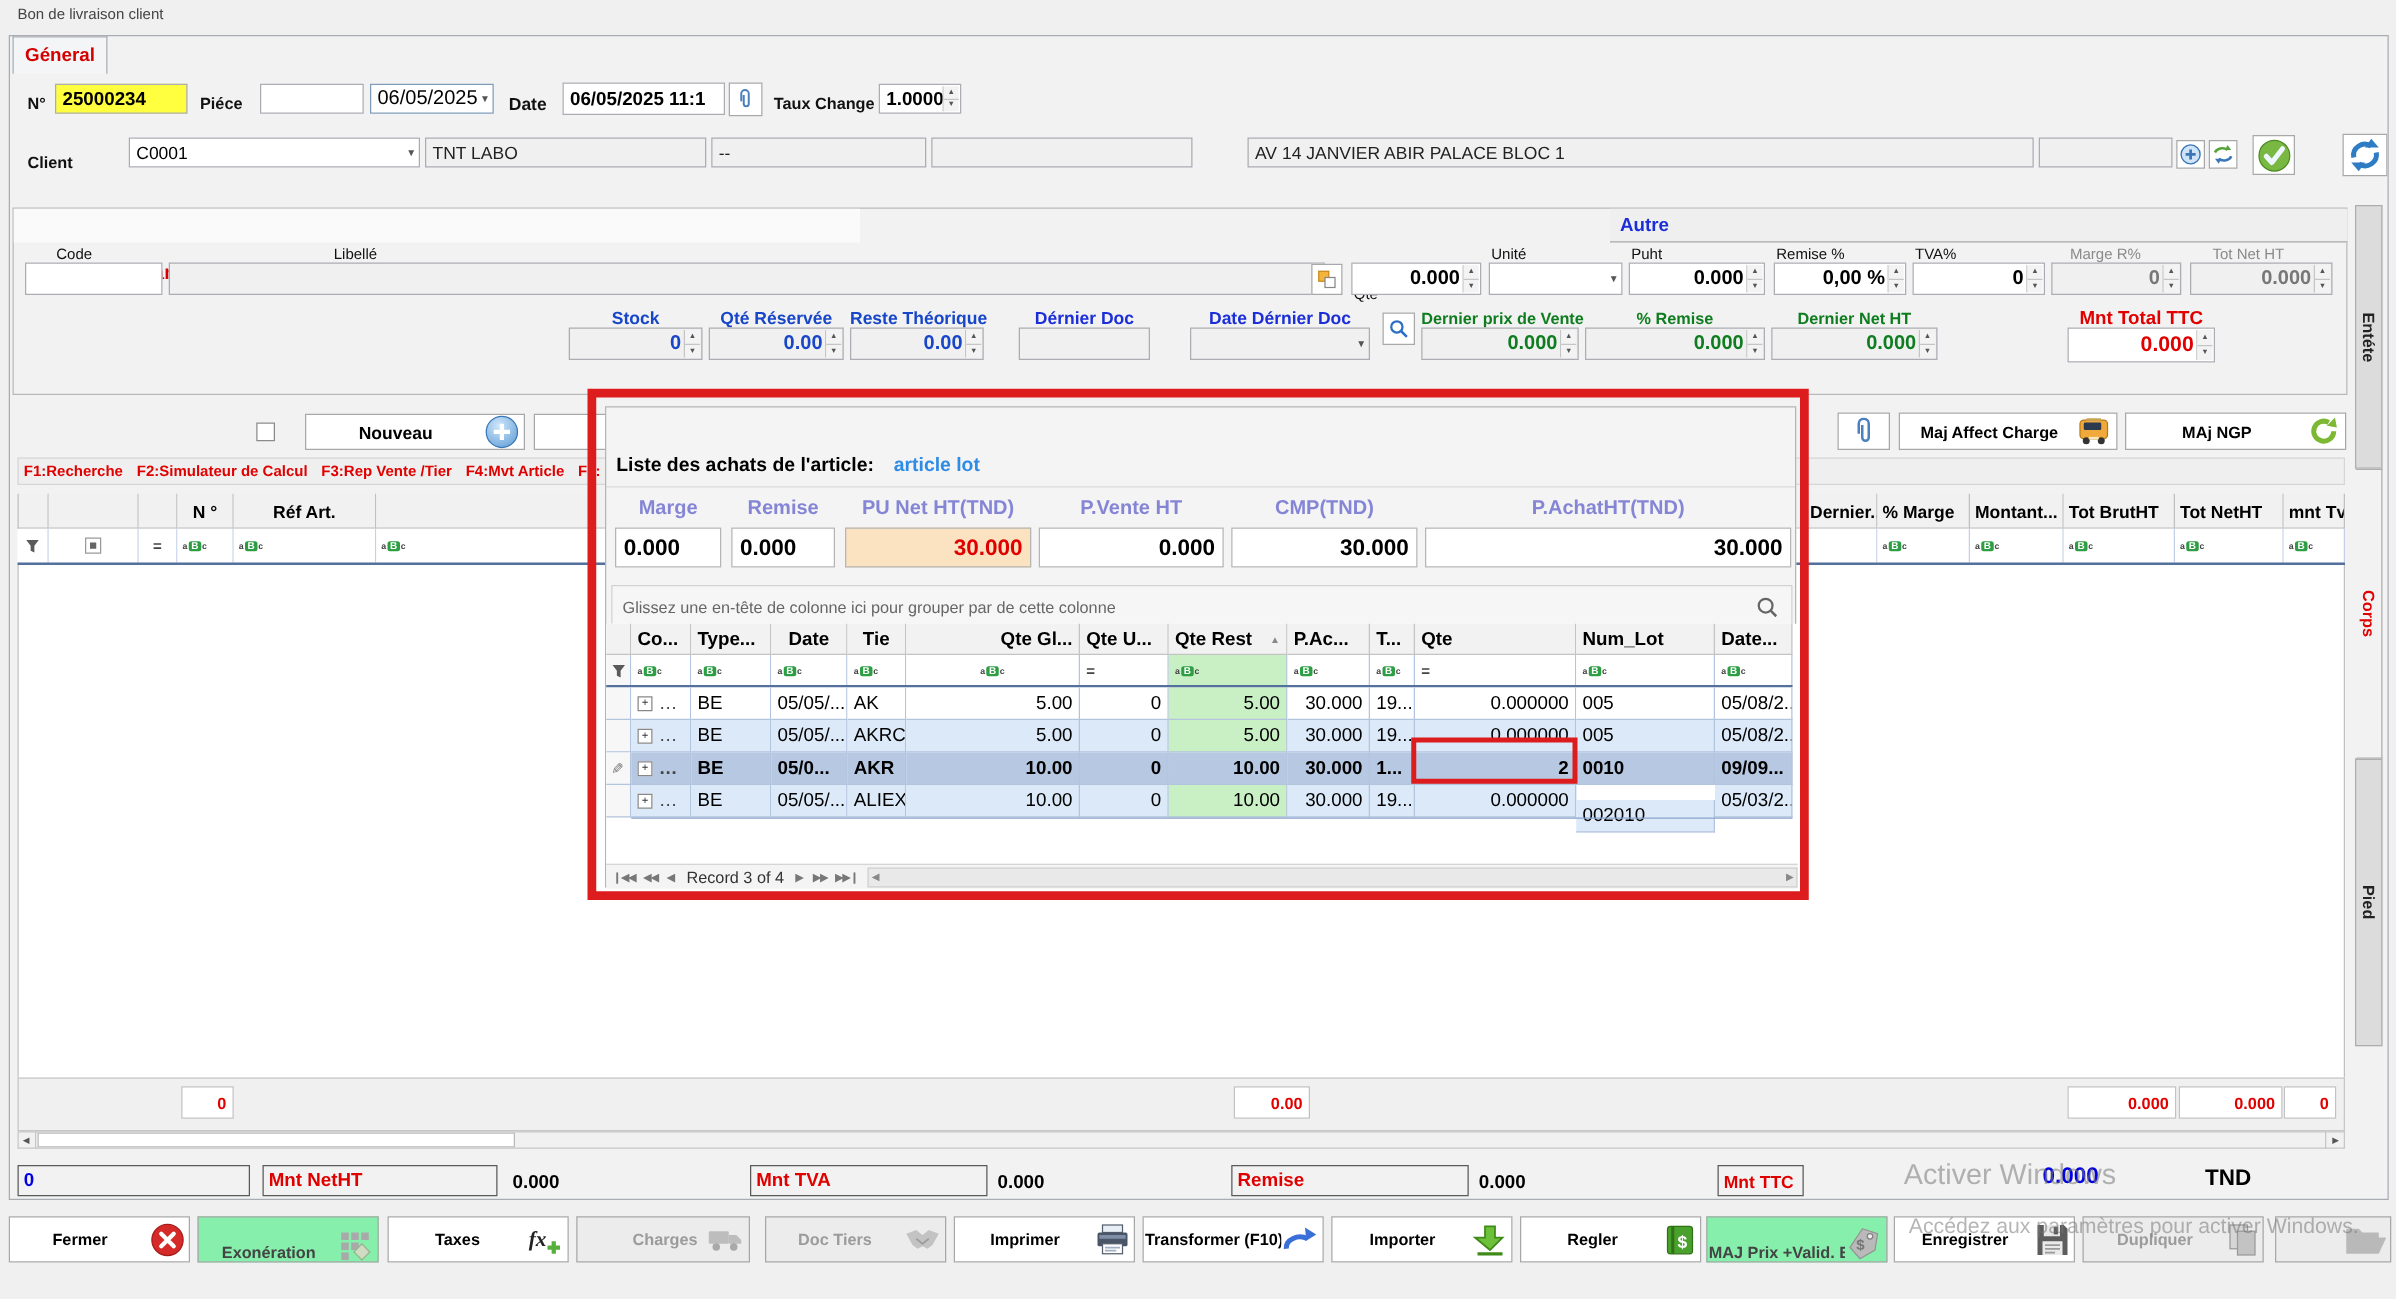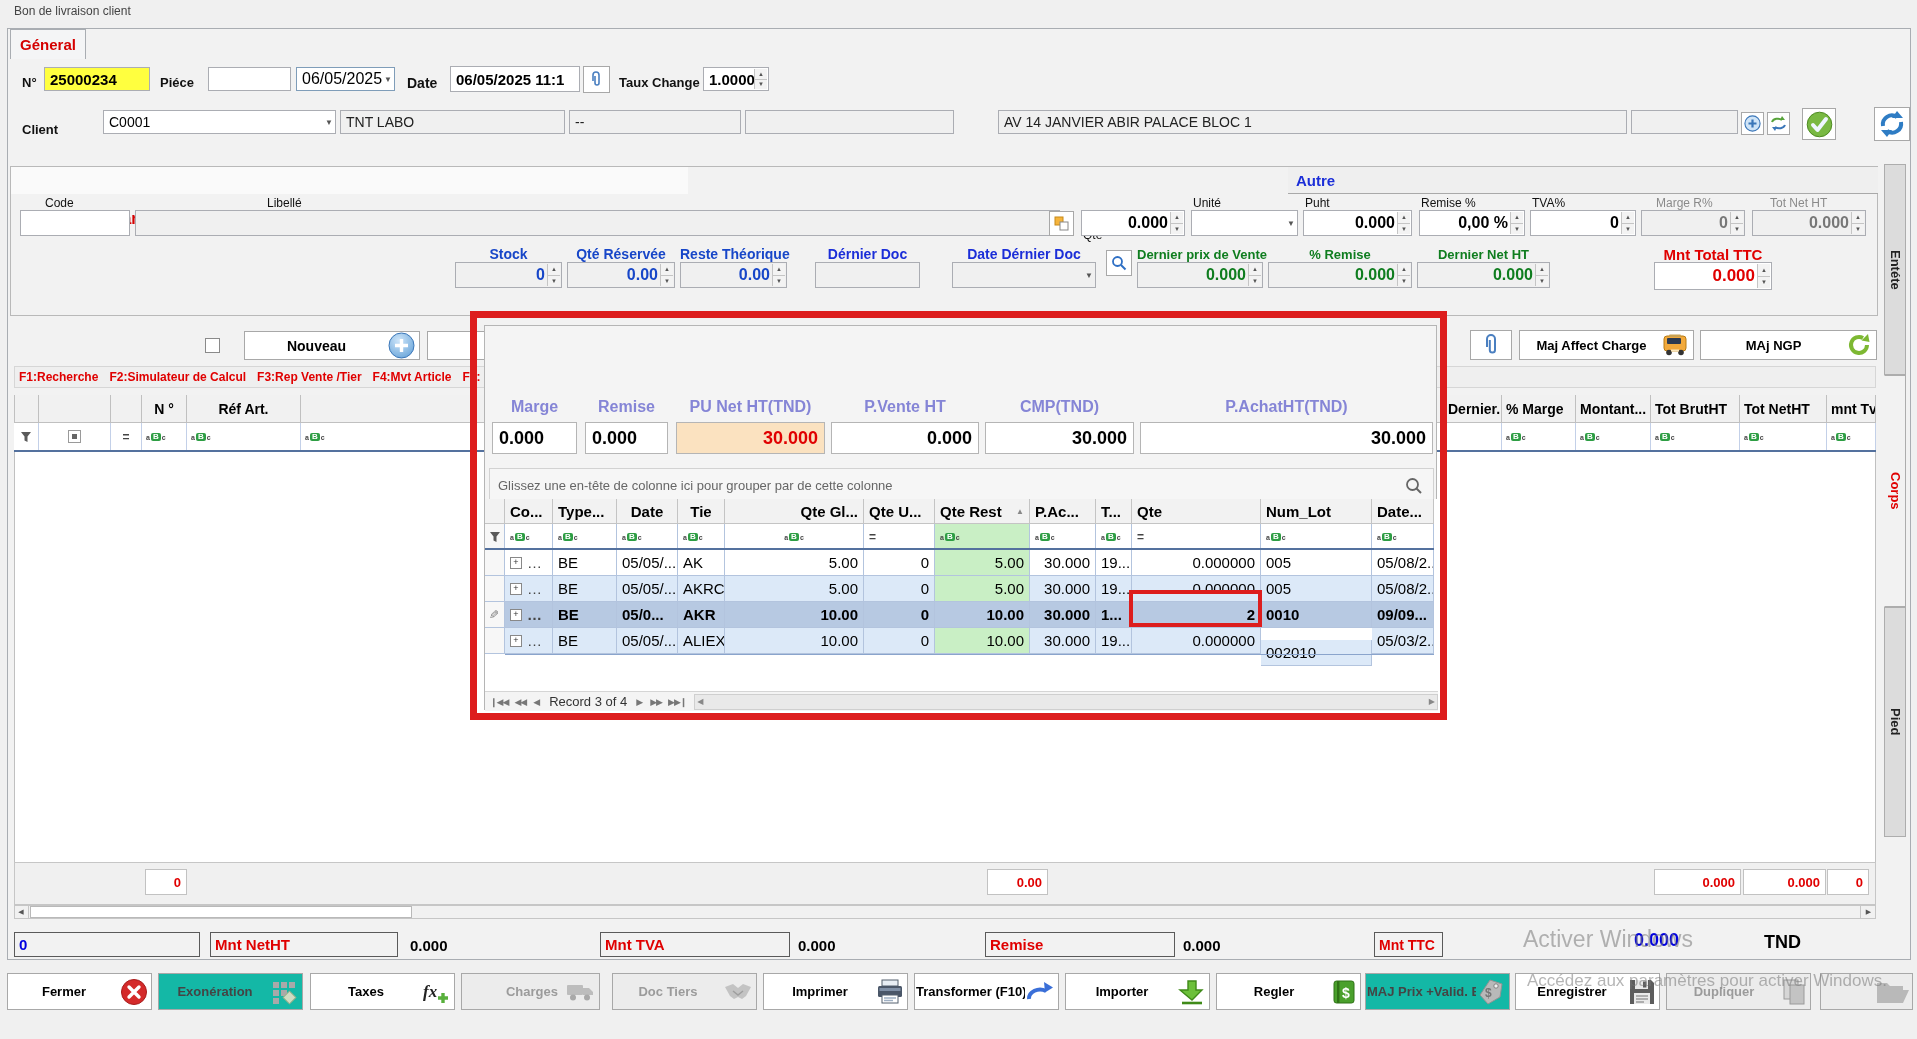--- a/index.html
+++ b/index.html
@@ -17,21 +17,21 @@
   .lbl2{position:absolute;font-weight:bold;color:#1746c8;font-size:13px;text-align:center;white-space:nowrap;}
   .lblg{position:absolute;font-weight:bold;color:#0f7d1f;font-size:12px;text-align:center;white-space:nowrap;}
   .spin{position:absolute;right:1px;top:1px;bottom:1px;width:13px;display:flex;flex-direction:column;border-left:1px solid #c5c5c5;}
   .spin>div{flex:1;display:flex;align-items:center;justify-content:center;font-size:6px;color:#555;background:#f3f3f3;}
   .spin>div+div{border-top:1px solid #c5c5c5;}
   .combo-arrow{position:absolute;right:2px;top:50%;transform:translateY(-50%);font-size:8px;color:#555;}
   .btn{position:absolute;background:#fff;border:1px solid #a8a8a8;display:flex;align-items:center;
        font-weight:bold;font-size:14px;cursor:default;}
   .btn .cap{flex:1;text-align:center;white-space:nowrap;overflow:hidden;padding:0 1px;}
   .btn.dis{background:#ececec;color:#9b9b9b;}
-  .btn.gray{background:#14b8a6;color:#444;}
+  .btn.gray{background:#86efac;color:#444;align-items:flex-end;}
   
   .gh-cell{position:absolute;background:#f1f1f1;border-right:1px solid #c0c0c0;border-bottom:1px solid #c0c0c0;
        font-weight:bold;font-size:14px;display:flex;align-items:center;padding:0 4px;white-space:nowrap;overflow:hidden;}
   .gf-cell{position:absolute;background:#fff;border-right:1px solid #c3d0e8;display:flex;align-items:center;padding:0 4px;overflow:hidden;}
   .abc{display:inline-flex;align-items:flex-end;line-height:1;font-style:normal;}
   .abc i{font-style:normal;font-size:7px;color:#444;font-weight:bold;}
   .abc b{font-size:8px;color:#fff;background:#2e9e44;border-radius:2px;padding:0 2px;margin:0 1px;font-weight:bold;}
   .eqicon{font-size:12px;color:#444;font-weight:bold;}
   
   .mcol-h{position:absolute;background:#f2f2f2;border-right:1px solid #c4c4c4;border-bottom:1px solid #c4c4c4;
@@ -568,20 +568,24 @@
         <span class="cap"></span>
         <span style="margin-right: 3px; display: flex; align-items: center;">
           <svg width="34" height="26" viewBox="0 0 34 26">
             <path d="M2 24 V4 h10 l3 3 h13 v4 H9 L2 24 h26 l6 -13 H9" fill="#b9b9b9"></path>
           </svg>
         </span>
       </div>
     </div>
 
   <div class="abs" style="left:484px;top:325px;width:953px;height:385px;background:#f4f4f4;border:1px solid #b5b5b5;z-index:30;">
+    <div class="abs" style="left:0;top:28px;width:100%;height:36px;border-bottom:1px solid #dadada;">
+      <span class="abs" style="left:8px;top:10px;font-size:15.5px;font-weight:bold;">Liste des achats de l'article:</span>
+      <span class="abs" style="left:230px;top:10px;font-size:15.5px;font-weight:bold;color:#2e8be6;">article lot</span>
+    </div>
     <div id="modal-summary">
         <div style="position: absolute; left: 7px; top: 72px; width: 85px; text-align: center; color: rgb(133, 133, 214); font-weight: bold; font-size: 16px; white-space: nowrap;">Marge</div>
         <div style="position: absolute; left: 7px; top: 96px; width: 85px; height: 32px; background: rgb(255, 255, 255); border: 1px solid rgb(181, 181, 181); display: flex; align-items: center; padding: 0px 6px; font-weight: bold; font-size: 18px;">0.000</div>
         <div style="position: absolute; left: 100px; top: 72px; width: 83px; text-align: center; color: rgb(133, 133, 214); font-weight: bold; font-size: 16px; white-space: nowrap;">Remise</div>
         <div style="position: absolute; left: 100px; top: 96px; width: 83px; height: 32px; background: rgb(255, 255, 255); border: 1px solid rgb(181, 181, 181); display: flex; align-items: center; padding: 0px 6px; font-weight: bold; font-size: 18px;">0.000</div>
         <div style="position: absolute; left: 191px; top: 72px; width: 149px; text-align: center; color: rgb(133, 133, 214); font-weight: bold; font-size: 16px; white-space: nowrap;">PU Net HT(TND)</div>
         <div style="position: absolute; left: 191px; top: 96px; width: 149px; height: 32px; background: rgb(251, 226, 192); border: 1px solid rgb(181, 181, 181); display: flex; align-items: center; padding: 0px 6px; font-weight: bold; font-size: 18px; justify-content: flex-end; color: rgb(224, 0, 0);">30.000</div>
         <div style="position: absolute; left: 346px; top: 72px; width: 148px; text-align: center; color: rgb(133, 133, 214); font-weight: bold; font-size: 16px; white-space: nowrap;">P.Vente HT</div>
         <div style="position: absolute; left: 346px; top: 96px; width: 148px; height: 32px; background: rgb(255, 255, 255); border: 1px solid rgb(181, 181, 181); display: flex; align-items: center; padding: 0px 6px; font-weight: bold; font-size: 18px; justify-content: flex-end;">0.000</div>
         <div style="position: absolute; left: 500px; top: 72px; width: 149px; text-align: center; color: rgb(133, 133, 214); font-weight: bold; font-size: 16px; white-space: nowrap;">CMP(TND)</div>

